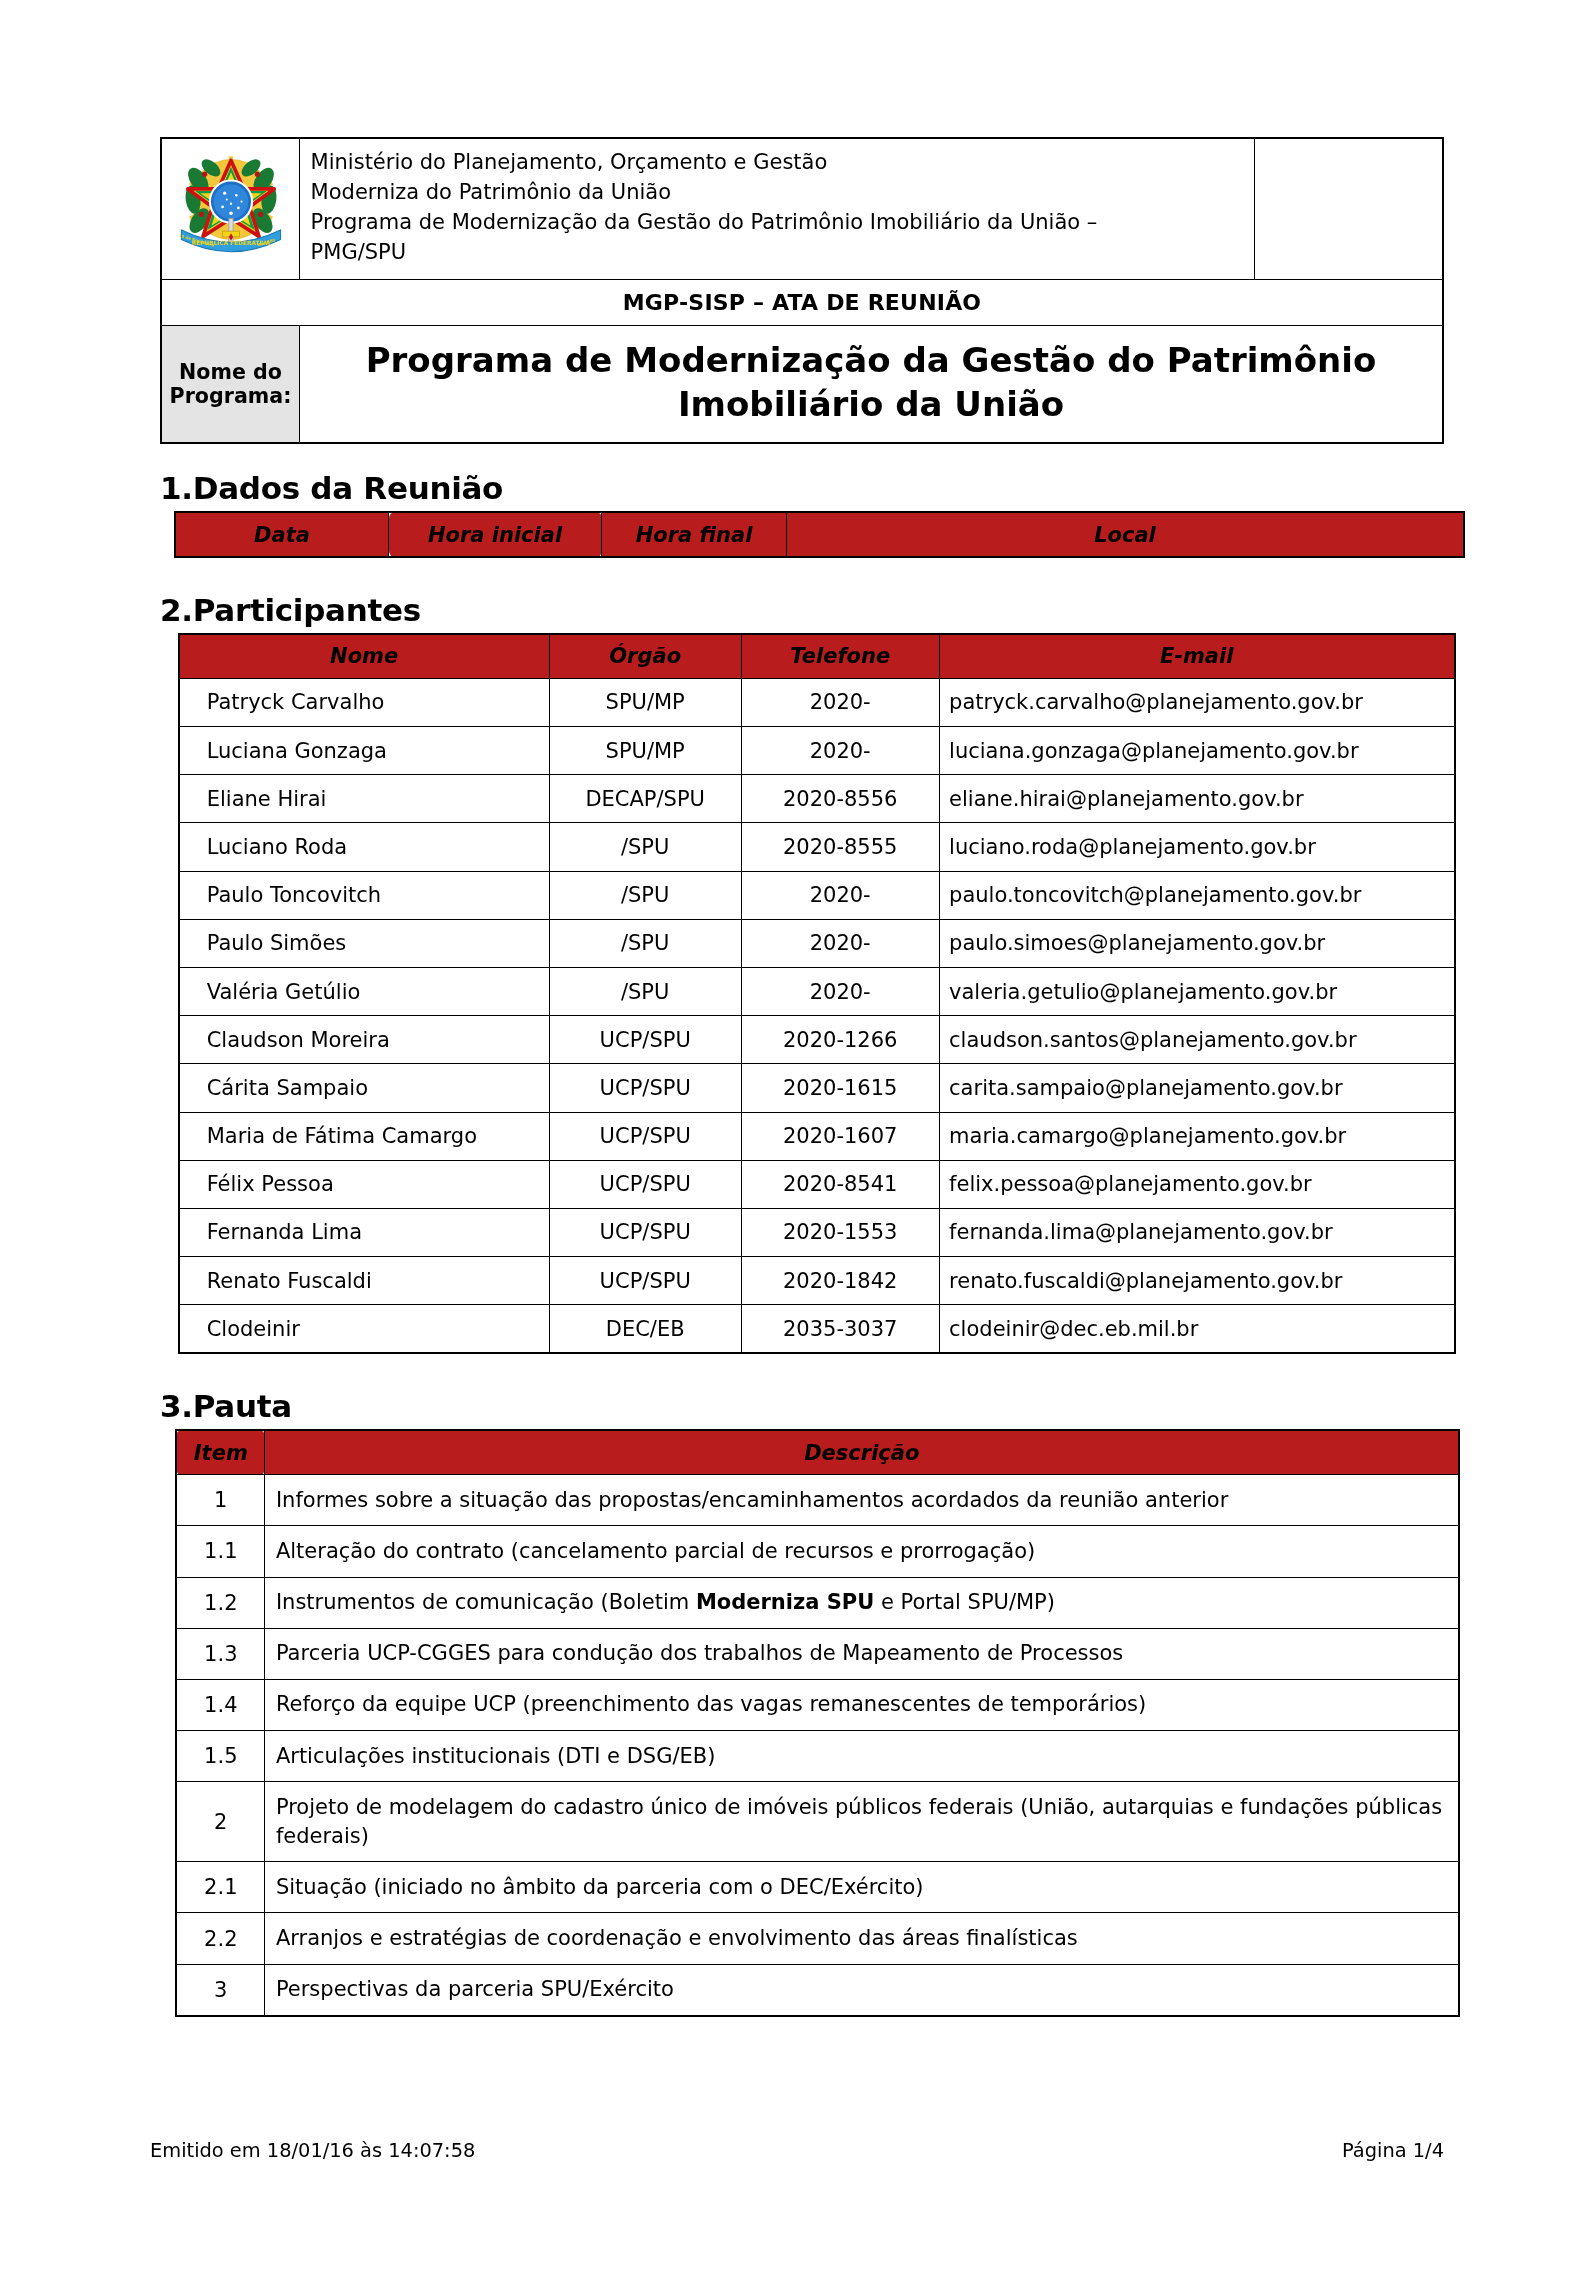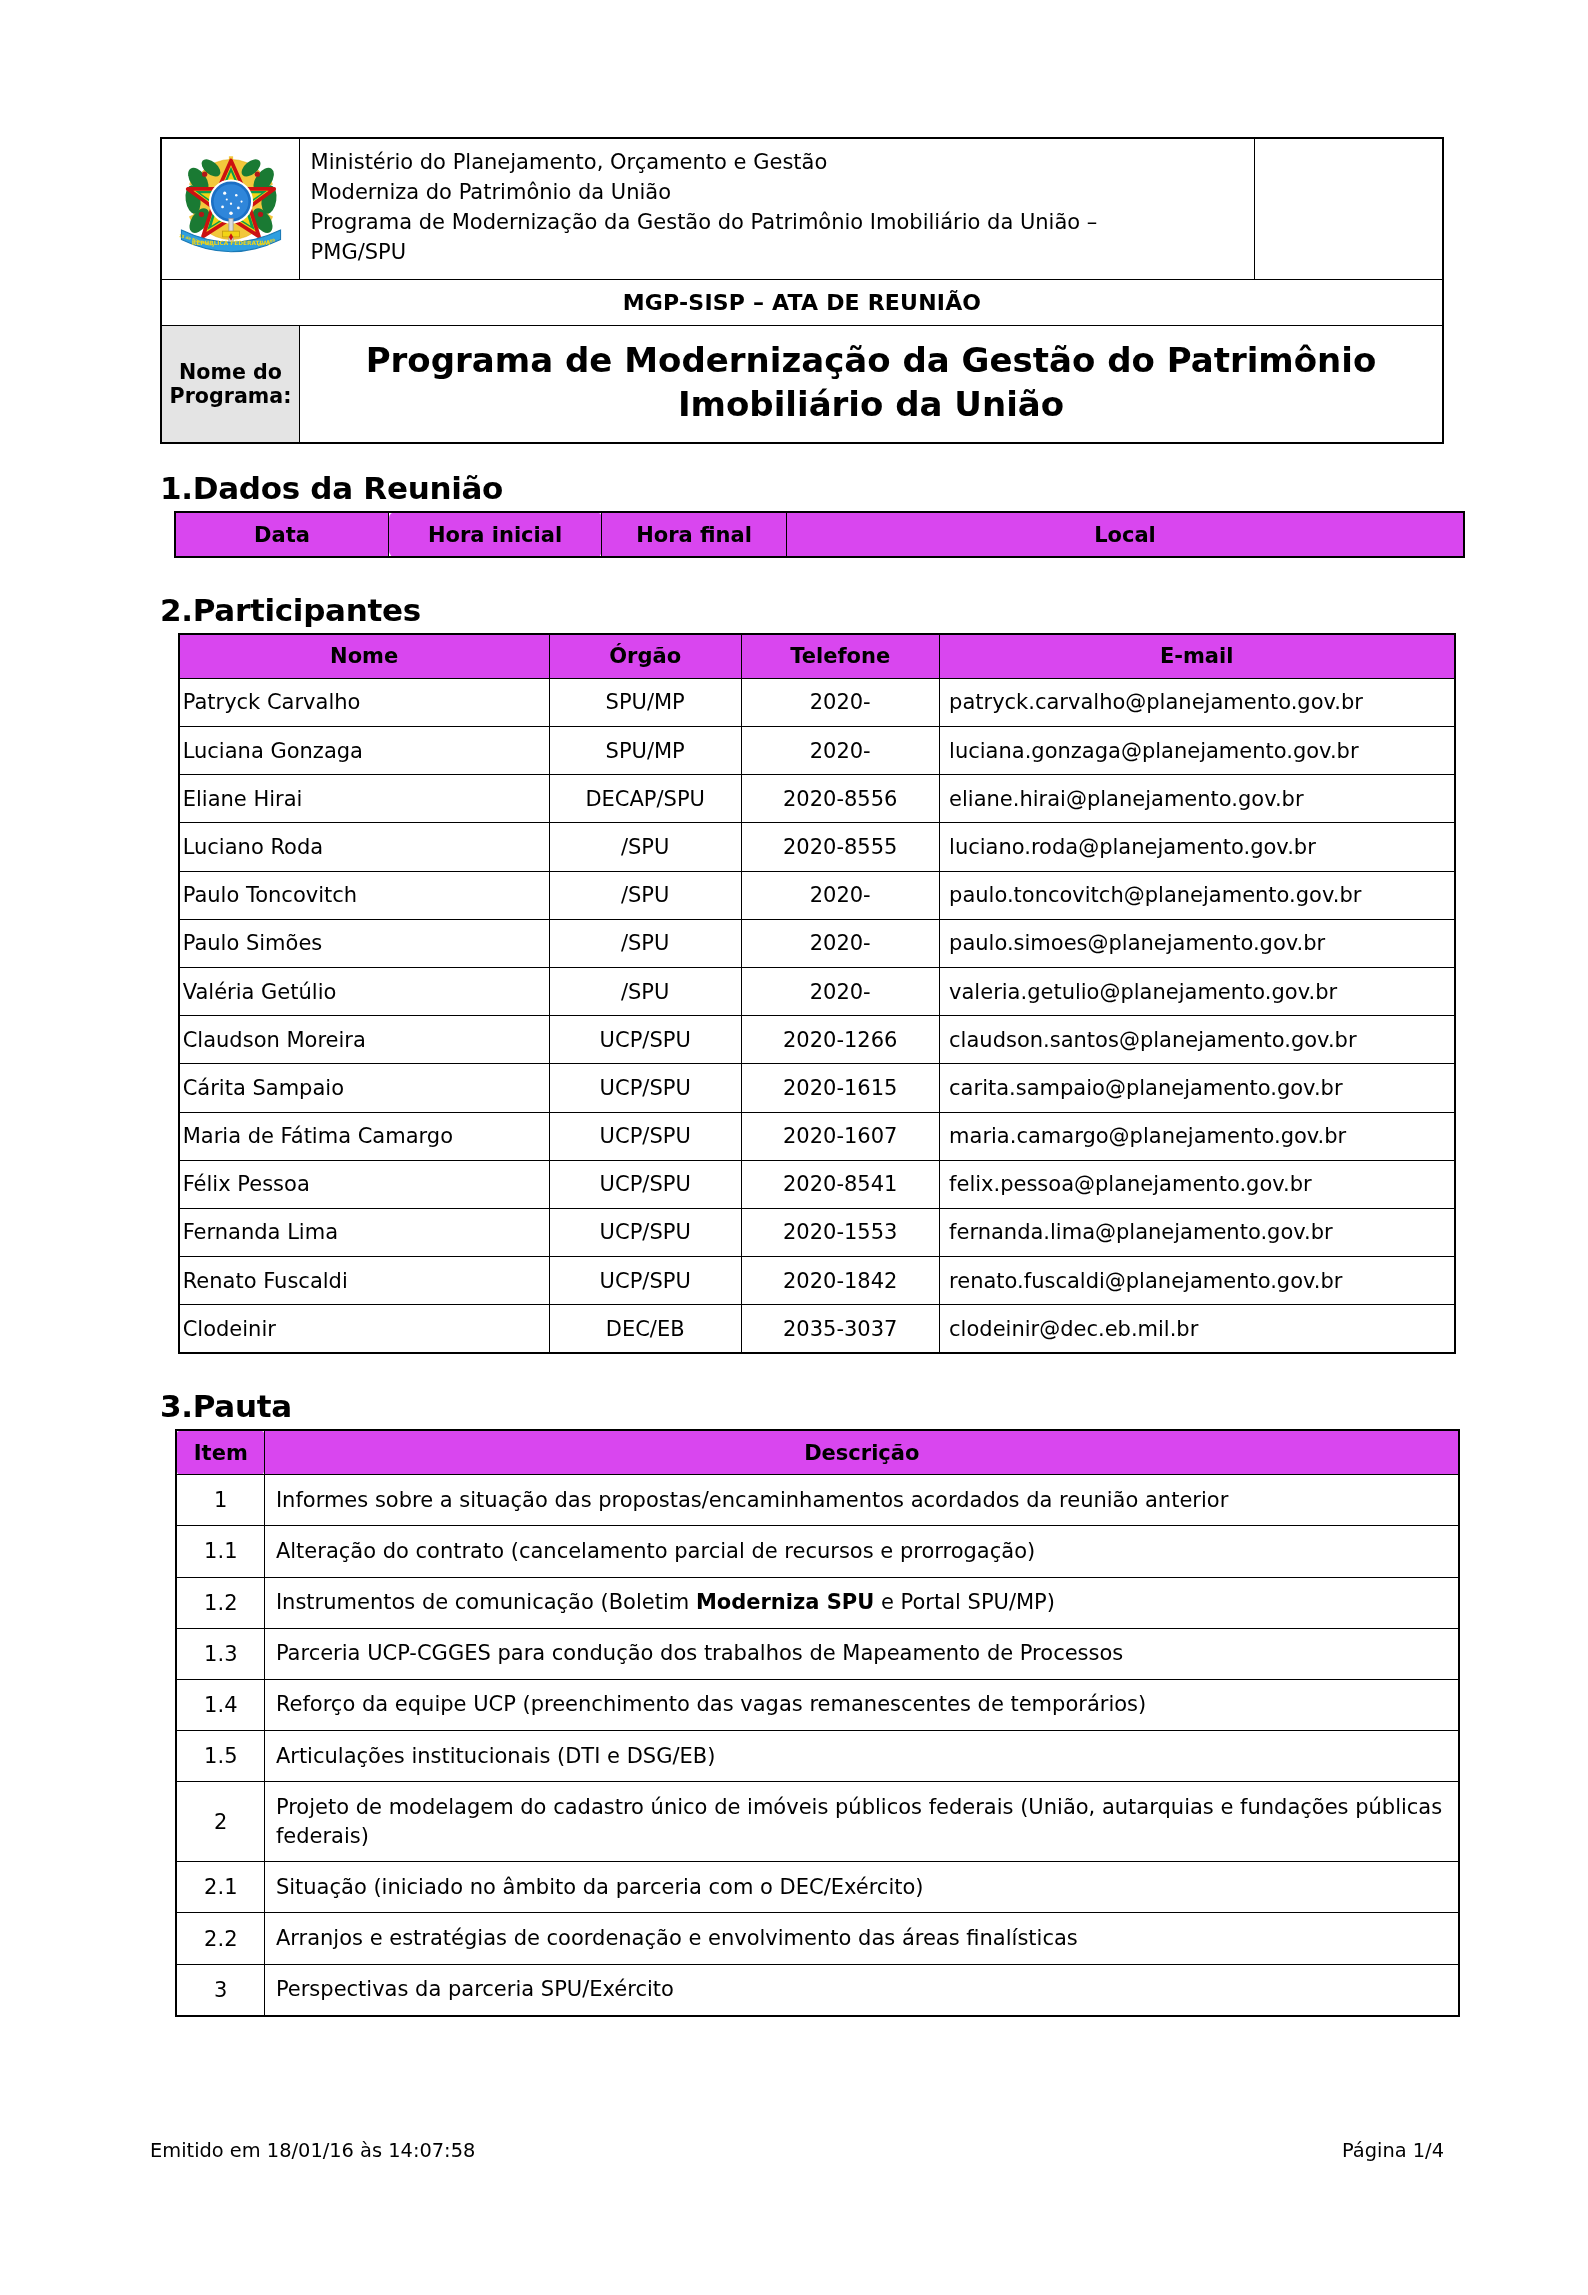--- a/index.html
+++ b/index.html
@@ -102,38 +102,39 @@
     margin-top: 7px;
     border: 2.4px solid #000;
   }
   table.dt th, table.dt td {
     border: 1.8px solid #000;
     font-size: 21px;
     font-family: "DejaVu Sans", sans-serif;
     vertical-align: middle;
   }
   table.dt th {
-    background: #d946ef;
+    background: #b91c1c;
     font-weight: bold;
     text-align: center;
     padding: 9.4px 3.5px;
+    font-style: italic;
   }
 
   
   table.t-meeting { width: 1291px; margin-left: 14px; }
   table.t-meeting td { text-align: center; padding: 10.6px 3.5px; height: 27px;}
   table.t-meeting td.local { text-align: left; padding-left: 8.3px; }
   .c-data   { width: 205px; }
   .c-hini   { width: 205px; border-radius: 6px; }
   .c-hfim   { width: 177px; }
 
   
   table.t-part { width: 1278px; margin-left: 17.7px; }
   table.t-part td { padding: 10.6px 5.9px; height: 26px; }
-  table.t-part td.nome  { text-align: left; padding-left: 3px; }
+  table.t-part td.nome  { text-align: left; padding-left: 27px; }
   table.t-part td.orgao { text-align: center; }
   table.t-part td.tel   { text-align: center; }
   table.t-part td.mail  { text-align: left; padding-left: 9.4px; }
   .c-nome  { width: 362px; }
   .c-orgao { width: 184px; }
   .c-tel   { width: 190px; }
 
   
   table.t-pauta { width: 1285px; margin-left: 15.3px; }
   table.t-pauta td { padding: 10.6px 5.9px; }

